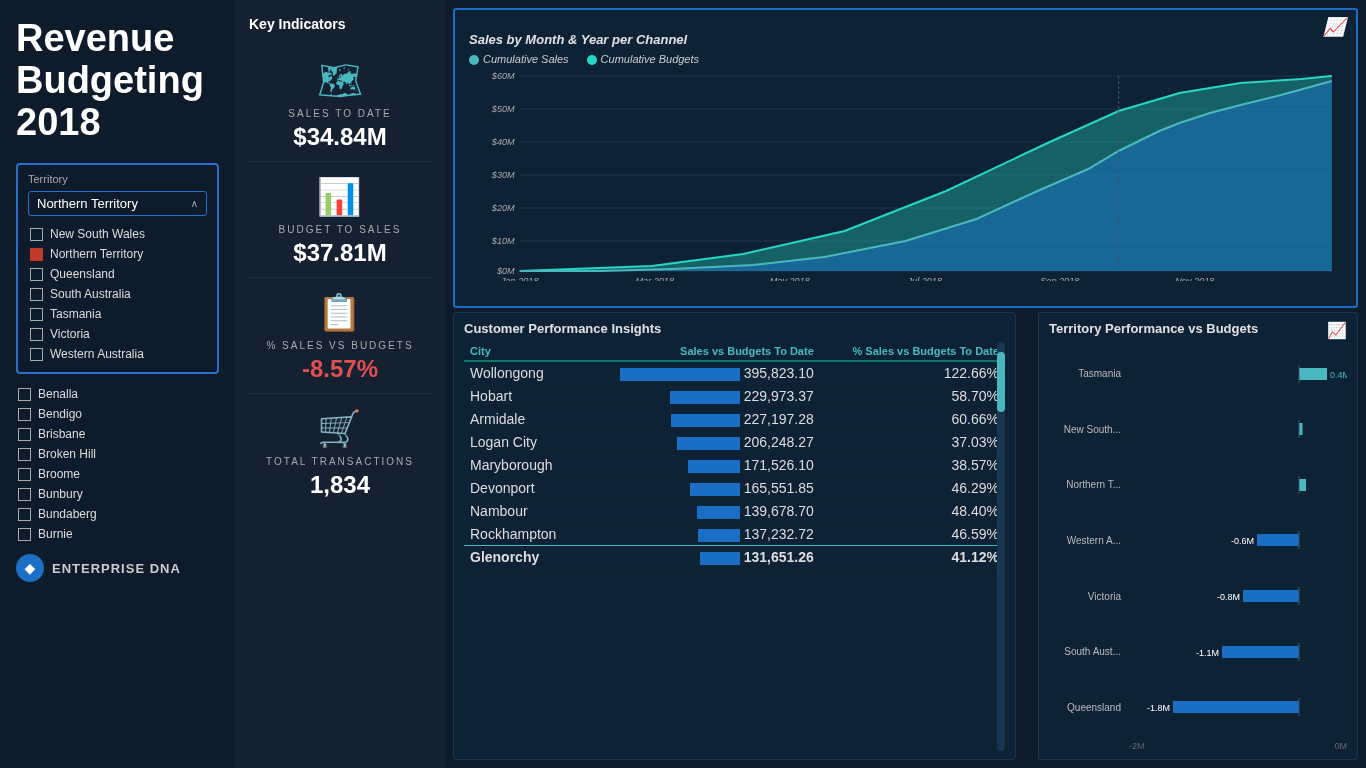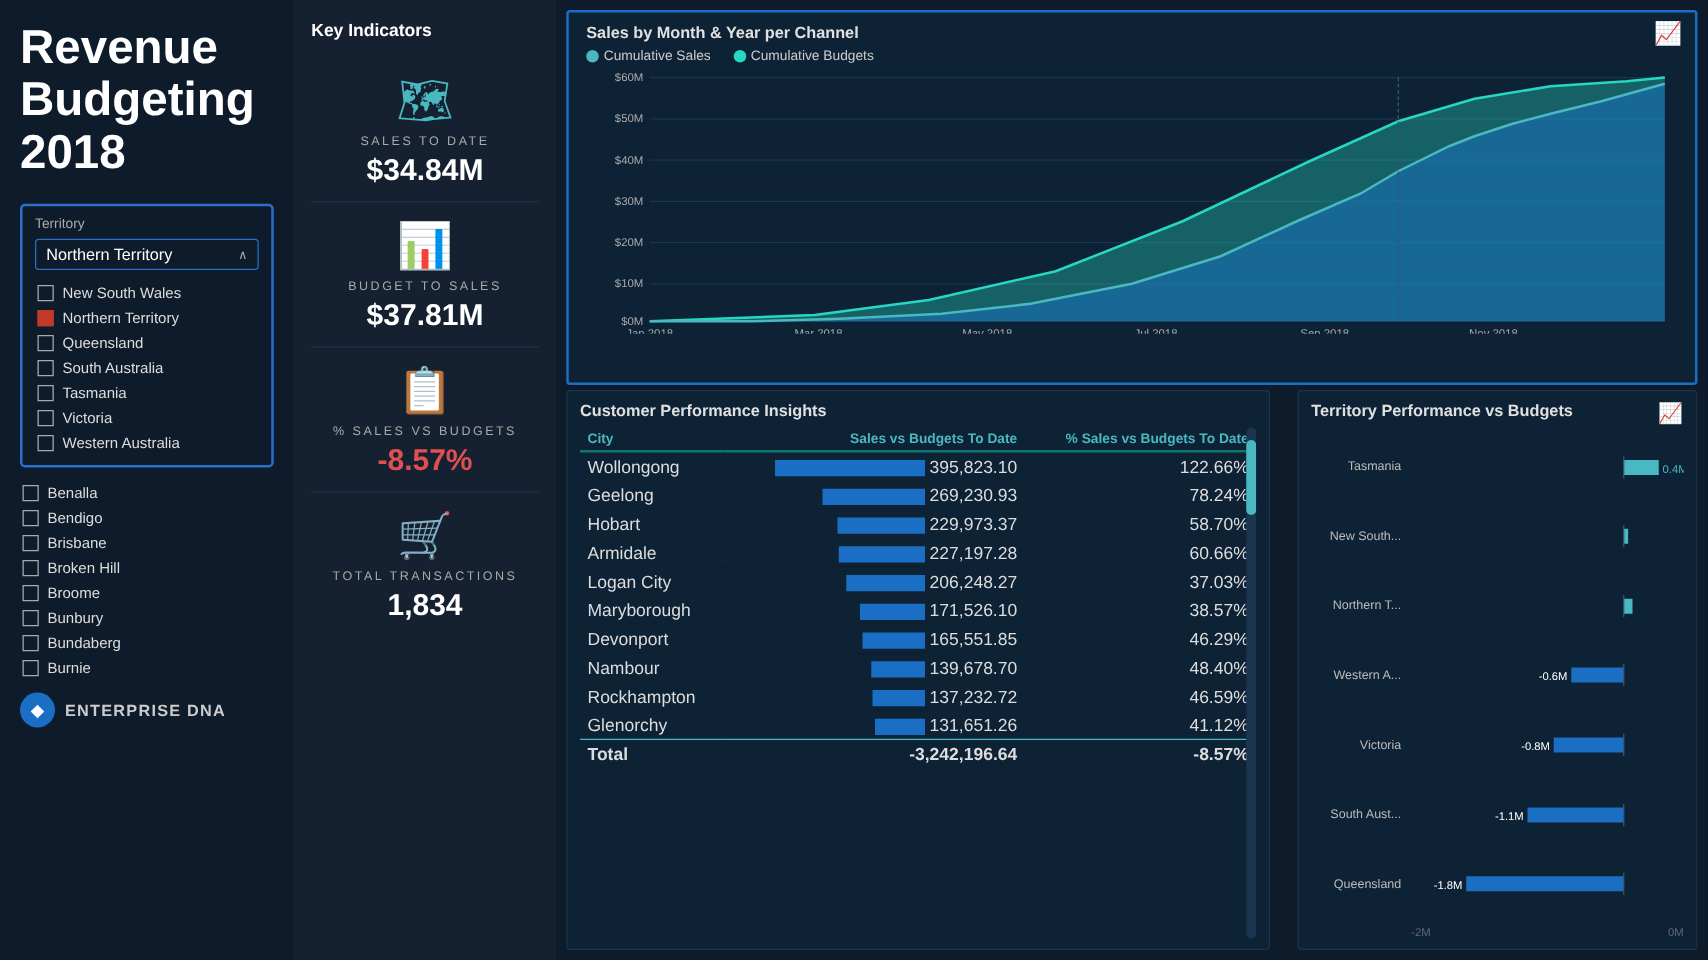--- a/index.html
+++ b/index.html
@@ -130,23 +130,24 @@
       background: #0d1b2a;
       overflow: hidden;
     }
 
     
     .top-chart {
       border: 2px solid #1a6fc4;
       margin: 8px 8px 4px 8px;
       background: #0e2235;
       border-radius: 3px;
-      padding: 8px 14px 6px;
+      padding: 22px 14px 6px;
       height: 300px;
       position: relative;
+      font-style: italic;
     }
     .chart-title { font-size: 13px; font-weight: 600; color: #e0e0e0; margin-bottom: 6px; }
     .chart-legend { display: flex; gap: 18px; font-size: 11px; color: #ccc; margin-bottom: 6px; }
     .legend-dot {
       display: inline-block; width: 10px; height: 10px;
       border-radius: 50%; margin-right: 4px; vertical-align: middle;
     }
     .chart-area {
       position: relative;
       height: 210px;
@@ -448,27 +449,20 @@
           </thead>
           <tbody id="customer-tbody">
           <tr>
     <td>Wollongong</td>
     <td class="bar-cell">
       <span class="bar-bg" style="width:120.0000303165809px;"></span>395,823.10
     </td>
     <td>122.66%</td>
   </tr>
               <tr>
-    <td>Geelong</td>
-    <td class="bar-cell">
-      <span class="bar-bg" style="width:81.62161269052075px;"></span>269,230.93
-    </td>
-    <td>78.24%</td>
-  </tr>
-              <tr>
     <td>Hobart</td>
     <td class="bar-cell">
       <span class="bar-bg" style="width:69.72006275532246px;"></span>229,973.37
     </td>
     <td>58.70%</td>
   </tr>
               <tr>
     <td>Armidale</td>
     <td class="bar-cell">
       <span class="bar-bg" style="width:68.87844718472651px;"></span>227,197.28
@@ -510,25 +504,20 @@
     </td>
     <td>46.59%</td>
   </tr>
               <tr>
     <td>Glenorchy</td>
     <td class="bar-cell">
       <span class="bar-bg" style="width:39.912160738511915px;"></span>131,651.26
     </td>
     <td>41.12%</td>
   </tr>
-              <tr>
-  <td><strong>Total</strong></td>
-  <td><strong>-3,242,196.64</strong></td>
-  <td><strong>-8.57%</strong></td>
-</tr>
             </tbody>
         </table>
         <div class="table-scroll-bar">
           <div class="scroll-thumb"></div>
         </div>
       </div>
     </div>
 
     <div class="territory-panel">
       <div class="panel-title">Territory Performance vs Budgets</div>

